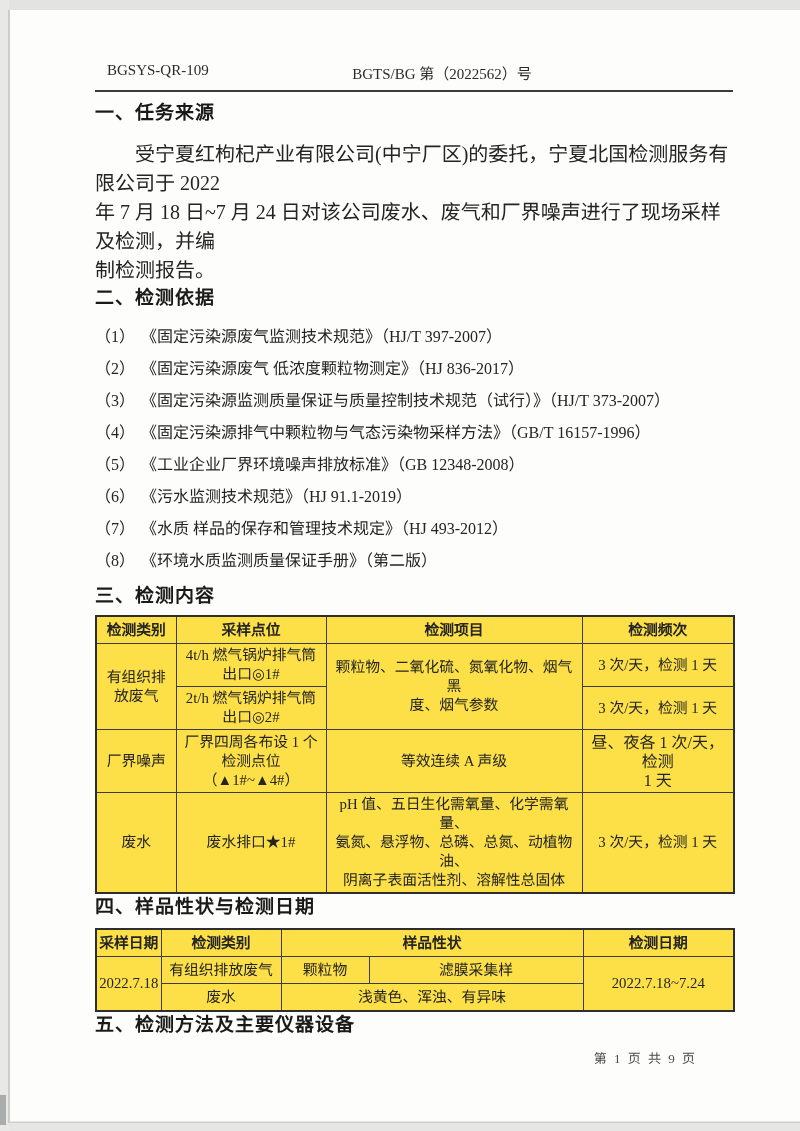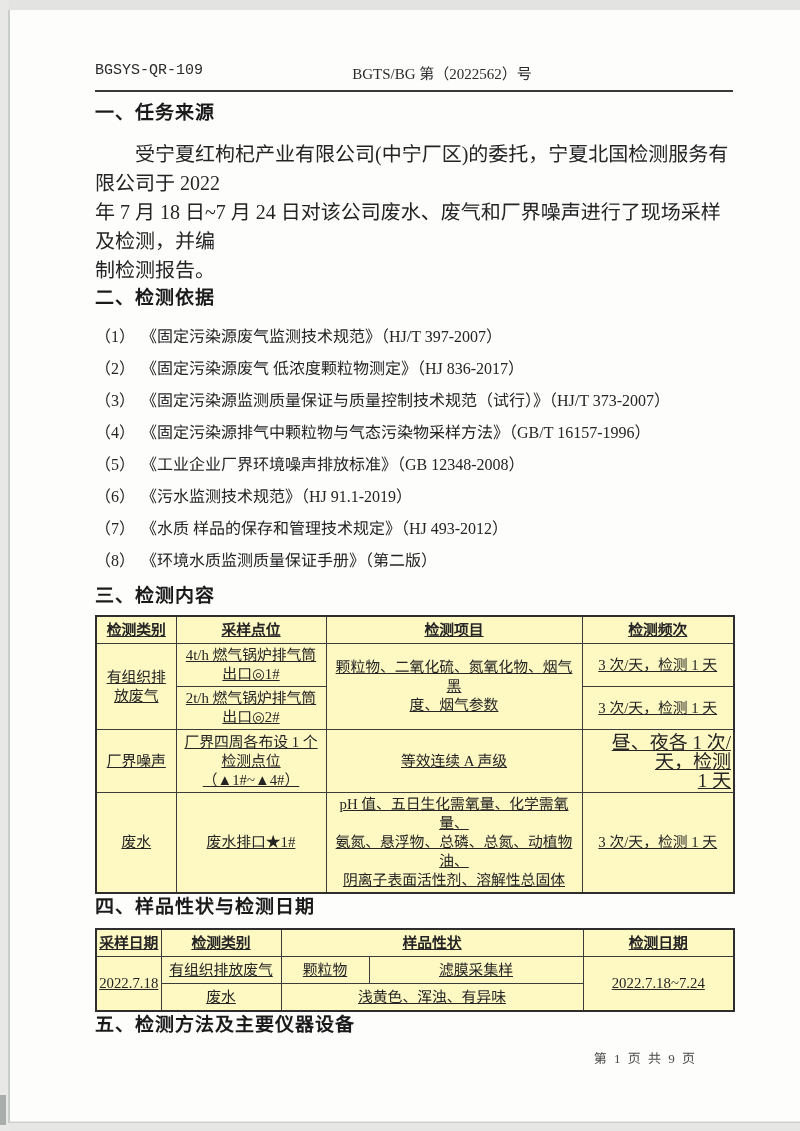--- a/index.html
+++ b/index.html
@@ -13,51 +13,51 @@
     position:absolute;left:9px;top:10px;width:791px;height:1111px;
     background:#fdfdfc;
   }
   .scan-top-edge{position:absolute;left:0;top:0;width:800px;height:10px;background:#e3e3e1;}
   .scan-left-edge{position:absolute;left:0;top:0;width:9px;height:1131px;background:#e8e8e6;}
   .scan-left-line{position:absolute;left:8px;top:10px;width:2px;height:1113px;background:#c9cdcb;}
   .scan-bottom-line{position:absolute;left:9px;top:1122px;width:791px;height:1px;background:#cfcfcb;}
   .scan-bottom-mark{position:absolute;left:0;top:1095px;width:6px;height:30px;background:#a9aeac;}
   .content{margin:0 67px 0 86px;width:638px;}
   .doc-header{position:relative;margin-top:52px;height:20px;font-size:15px;color:#2b2b2b;text-align:center;}
-  .doc-header .left{position:absolute;left:0;top:0;font-family:Liberation Mono, monospace;}
+  .doc-header .left{position:absolute;left:12px;top:0;}
   .doc-header .center{display:inline-block;transform:translateX(28px);}
   .header-rule{margin-top:8px;border:none;border-top:2px solid #3a3a3a;height:0;}
   h2.sec{
     margin:0;font-family:"Liberation Sans","DejaVu Sans",sans-serif;
     font-weight:700;font-size:19px;color:#1a1a1a;letter-spacing:1px;line-height:26px;
   }
   .mt-h1{margin-top:25px;}
   .para{
     margin:14px 0 0 0;font-size:20px;line-height:29px;color:#242424;
     white-space:pre-line;text-indent:2em;
   }
   .mt-basis{margin-top:16px;}
   .ref-list{margin-top:16px;}
   .ref-item{display:flex;font-size:16px;line-height:20px;margin-bottom:12px;color:#242424;}
   .ref-num{width:42px;flex:none;}
   .ref-text{margin-left:4px;}
   .mt-content{margin-top:8px;}
-  table{border-collapse:collapse;table-layout:fixed;width:638px;background:#fef9c3;text-decoration:underline;}
+  table{border-collapse:collapse;table-layout:fixed;width:638px;background:#fde047;}
   table{border:2px solid #2e2e2e;}
   th,td{
     border:1px solid #3c3c3c;text-align:center;vertical-align:middle;
     font-size:14.8px;line-height:19px;padding:2px 2px;color:#242424;
     white-space:pre-line;overflow:hidden;
   }
   th{font-weight:700;height:22px;}
   .t1{margin-top:6px;}
   .t1 .r-gas td{height:38px;}
   .t1 .r-noise td{height:58px;}
   .t1 .r-water td{height:58px;}
-  .tight{font-size:19px;text-align:right;}
+  .tight{font-size:16px;}
   .mt-sample{margin-top:14px;}
   .t2{margin-top:8px;}
   .t2 td{height:22px;}
   .mt-methods{margin-top:16px;}
   .page-footer{
     position:absolute;top:1038px;right:103px;font-size:13px;color:#4c4c4c;letter-spacing:2px;
   }
 </style>
 </head>
 <body>

